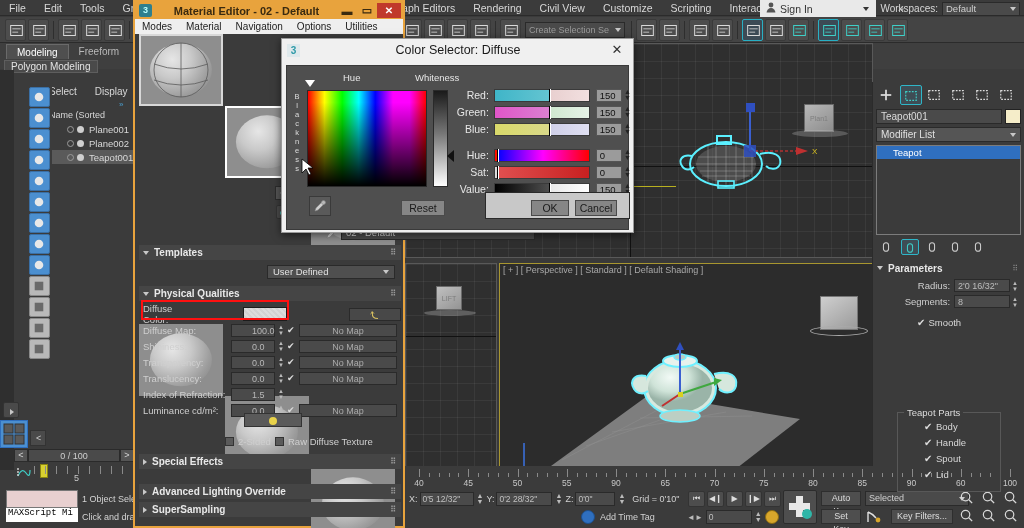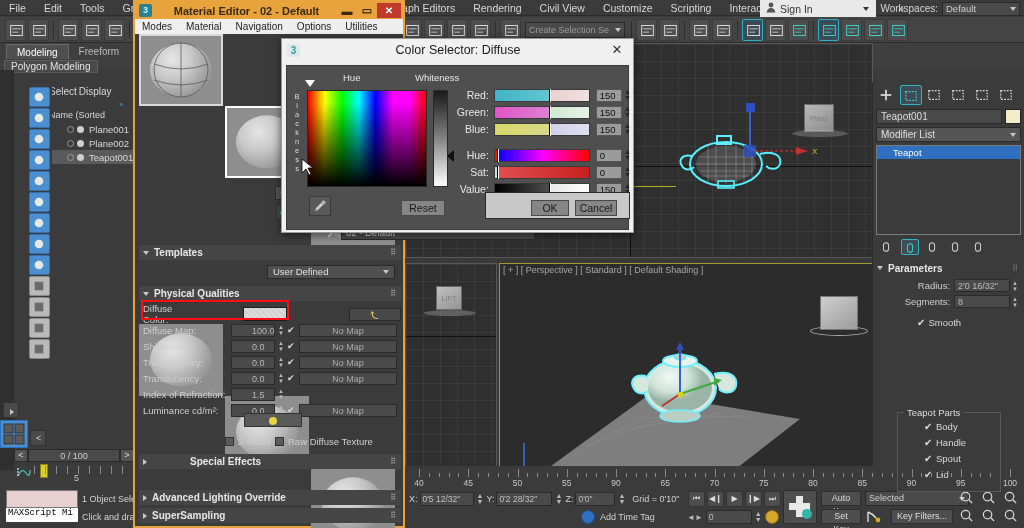--- a/index.html
+++ b/index.html
@@ -442,21 +442,21 @@
         </div>
       <div class="abs row" style="left:4px;top:17px;">
         <div id="rsub">Polygon Modeling</div>
       </div>
     </div>
 
     <div id="leftbarA" class="abs"></div>
 
     <div id="scexp" class="abs">
       <div class="row" style="padding-left:22px;height:16px;" id="se-menus">
-          <div style="font-size: 10px; color: rgb(216, 216, 216); margin-right: 2px;">Select</div>
+          <div style="font-size: 10px; color: rgb(216, 216, 216); margin-right: 18px;">Select</div>
           <div style="font-size: 10px; color: rgb(216, 216, 216); margin-right: 14px;">Display</div>
         </div>
       <div class="abs" style="left:92px;top:17px;font-size:8px;color:#4a9fd0;">»</div>
       <div class="abs" style="left:22px;top:26px;width:86px;height:12px;background:#3b3b3b;overflow:hidden;">
         <span style="font-size:9px;color:#d8d8d8;">Name (Sorted Ascending)</span>
       </div>
       <div id="selist" class="abs" style="left:22px;top:39px;width:86px;height:60px;">
           <div class="serow row">
             <div class="eye"></div>
             <div class="dot"></div>
@@ -723,21 +723,21 @@
         <div class="tick" style="left: 467.1px; height: 4px;"></div>
         <div class="tick" style="left: 476.95px; height: 4px;"></div>
         <div class="tick" style="left: 486.8px; height: 4px;"></div>
         <div class="tick" style="left: 496.65px; height: 4px;"></div>
         <div class="tlab" style="left: 506.5px;">90</div>
         <div class="tick" style="left: 506.5px; height: 8px;"></div>
         <div class="tick" style="left: 516.35px; height: 4px;"></div>
         <div class="tick" style="left: 526.2px; height: 4px;"></div>
         <div class="tick" style="left: 536.05px; height: 4px;"></div>
         <div class="tick" style="left: 545.9px; height: 4px;"></div>
-        <div class="tlab" style="left: 555.75px;">95</div>
+        <div class="tlab" style="left: 555.75px;">60</div>
         <div class="tick" style="left: 555.75px; height: 8px;"></div>
         <div class="tick" style="left: 565.6px; height: 4px;"></div>
         <div class="tick" style="left: 575.45px; height: 4px;"></div>
         <div class="tick" style="left: 585.3px; height: 4px;"></div>
         <div class="tick" style="left: 595.15px; height: 4px;"></div>
         <div class="tlab" style="left: 605px;">100</div>
         <div class="tick" style="left: 605px; height: 8px;"></div>
       </div>
 
     <div id="status" class="abs">
@@ -1121,21 +1121,21 @@
       </div>
       <div class="abs row" style="left:136px;top:150px;">
         <div style="width:9px;height:9px;background:#5a5a5a;border:1px solid #333;margin-right:4px;"></div>
         <span class="mlab">Raw Diffuse Texture</span>
       </div>
     </div>
 
     <div id="redbox" style="left:6px;top:298px;width:148px;height:20px;"></div>
 
     <div class="abs" style="left:4px;top:452px;width:262px;" id="collapsedrolls">
-        <div class="meRoll row" style="padding-left: 4px; margin-bottom: 21px; height: 15px; gap: 38px;">
+        <div class="meRoll row" style="padding-left: 4px; margin-bottom: 15px; height: 15px;">
           <div class="caretR" style="margin-right: 5px;"></div>
           <span>Special Effects</span>
           <span style="margin-left: auto; margin-right: 5px; font-size: 8px; color: rgb(153, 153, 153);">⠿</span>
         </div>
         <div class="meRoll row" style="padding-left: 4px; margin-bottom: 3px; height: 15px;">
           <div class="caretR" style="margin-right: 5px;"></div>
           <span>Advanced Lighting Override</span>
           <span style="margin-left: auto; margin-right: 5px; font-size: 8px; color: rgb(153, 153, 153);">⠿</span>
         </div>
         <div class="meRoll row" style="padding-left: 4px; margin-bottom: 3px; height: 15px;">

